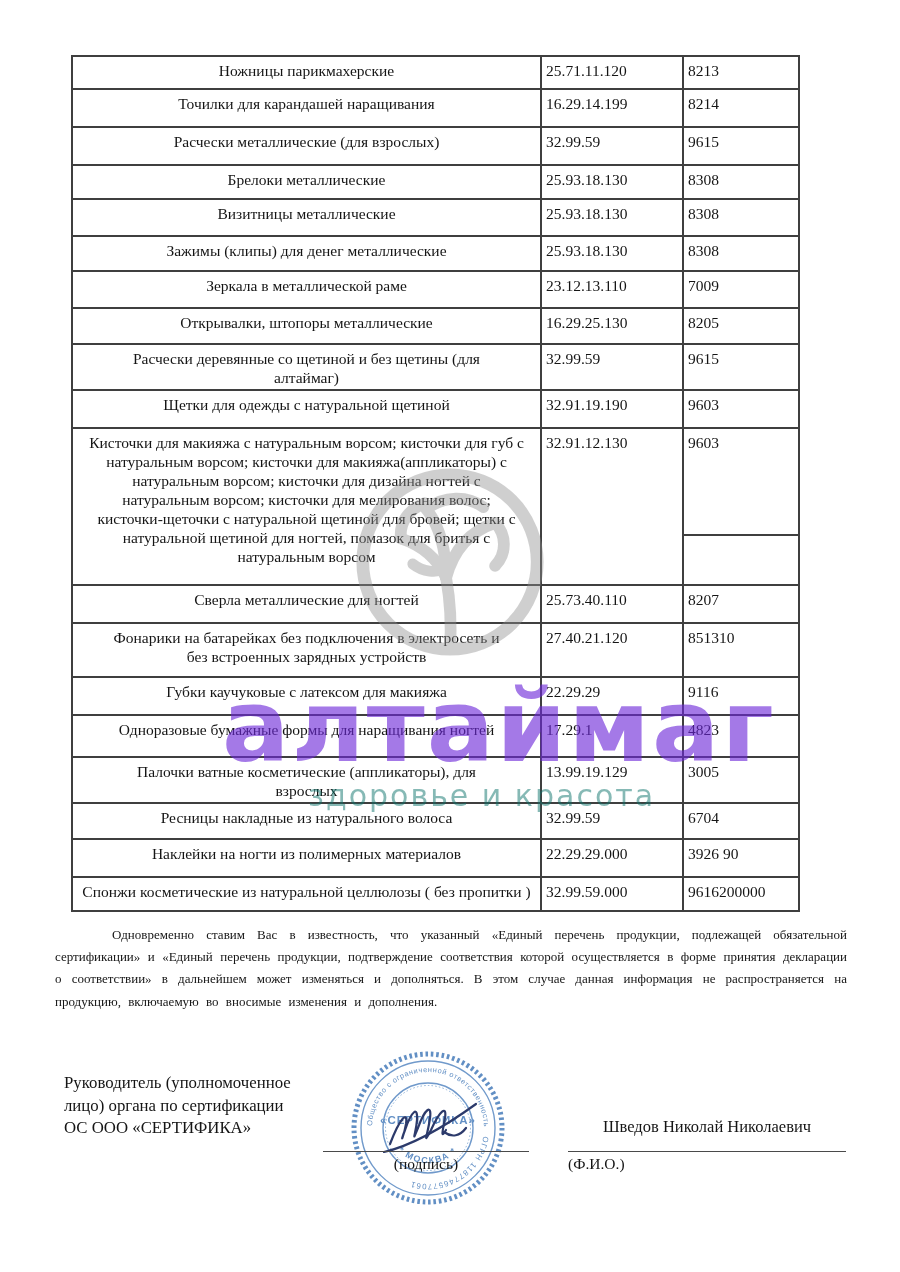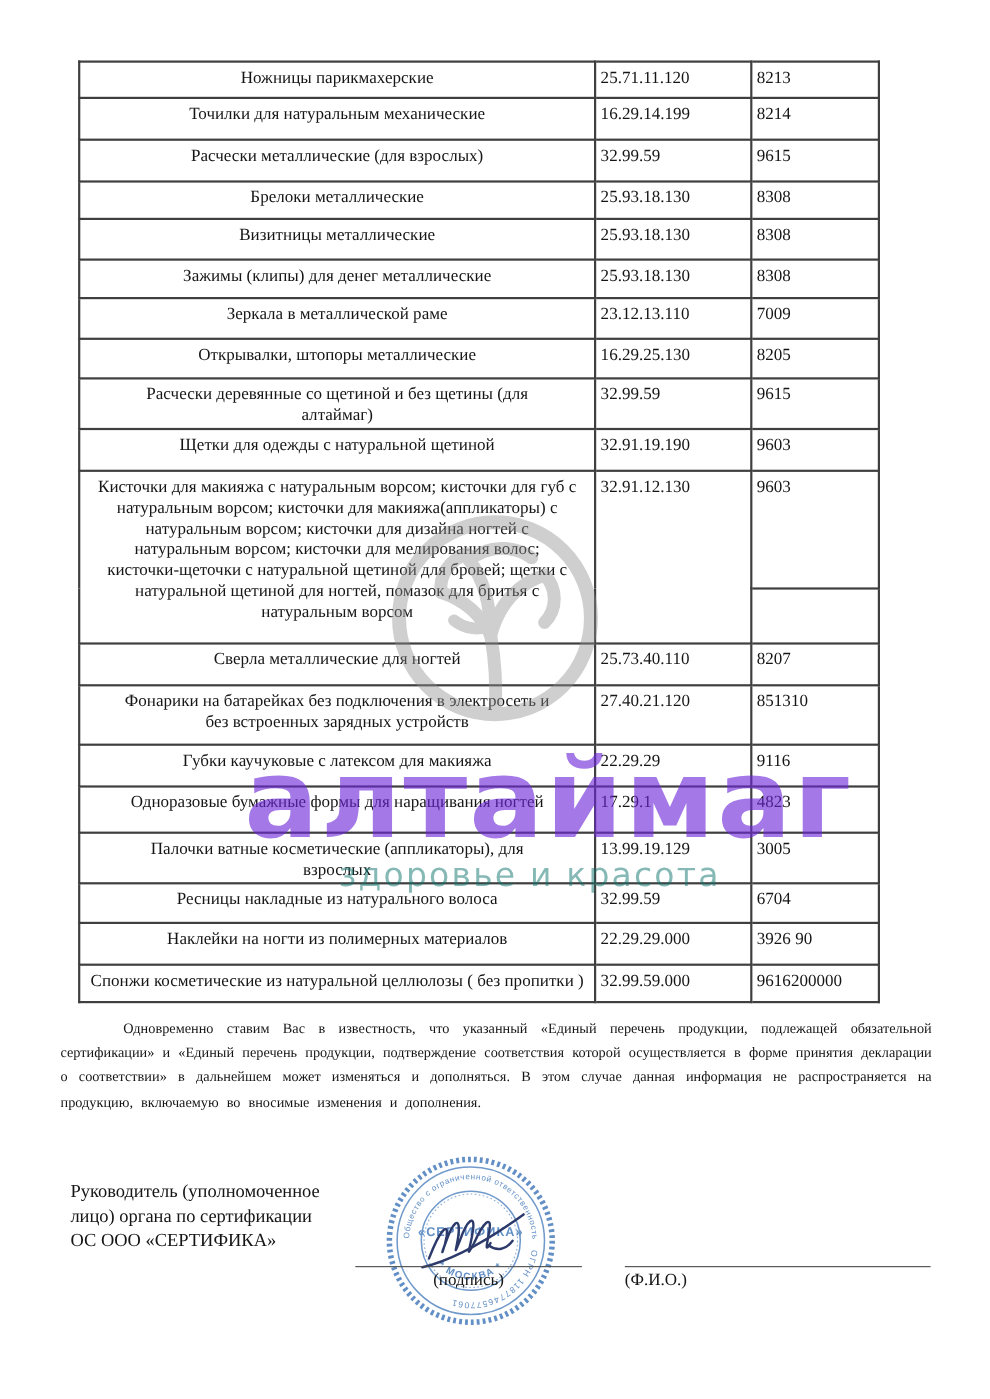--- a/index.html
+++ b/index.html
@@ -79,21 +79,21 @@
         <col style="width:142px">
         <col style="width:116px">
       </colgroup>
     <tbody>
       <tr style="height:33px">
           <td class="c1">Ножницы парикмахерские</td>
           <td class="c2">25.71.11.120</td>
           <td class="c3">8213</td>
         </tr>
       <tr style="height:38px">
-          <td class="c1">Точилки для натуральным механические</td>
+          <td class="c1">Точилки для карандашей наращивания</td>
           <td class="c2">16.29.14.199</td>
           <td class="c3">8214</td>
         </tr>
       <tr style="height:38px">
           <td class="c1">Расчески металлические (для взрослых)</td>
           <td class="c2">32.99.59</td>
           <td class="c3">9615</td>
         </tr>
       <tr style="height:34px">
           <td class="c1">Брелоки металлические</td>
@@ -239,16 +239,17 @@
         <path d="M 42,96 C 52,70 60,62 58,76 C 56,88 51,98 57,82 C 64,62 70,58 69,72 C 68,85 63,97 70,80 C 77,60 84,56 82,70 C 80,86 74,99 83,82 C 92,62 99,57 97,70 C 95,82 92,92 98,82"></path>
         <path d="M 36,104 C 62,98 92,82 128,56"></path>
         <path d="M 96,84 C 104,90 112,88 118,80"></path>
       </g>
     </svg>
   </div>
 
   <div class="sign-line"></div>
   <div class="sign-caption">(подпись)</div>
 
+  <div class="fio-name">Шведов Николай Николаевич</div>
   <div class="fio-line"></div>
   <div class="fio-caption">(Ф.И.О.)</div>
 
 </div>
 
 </body></html>

